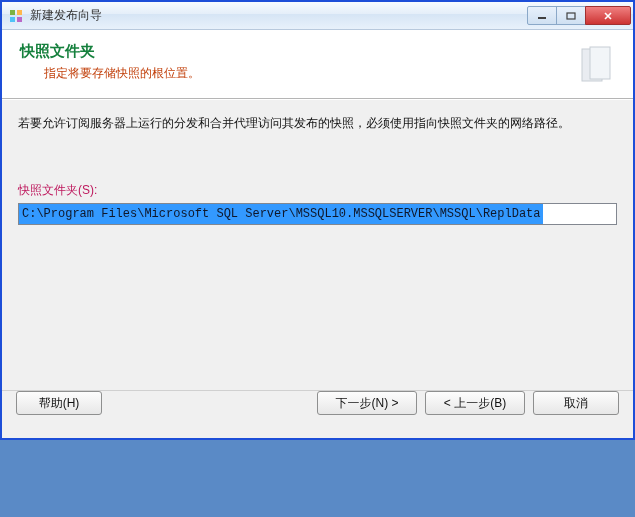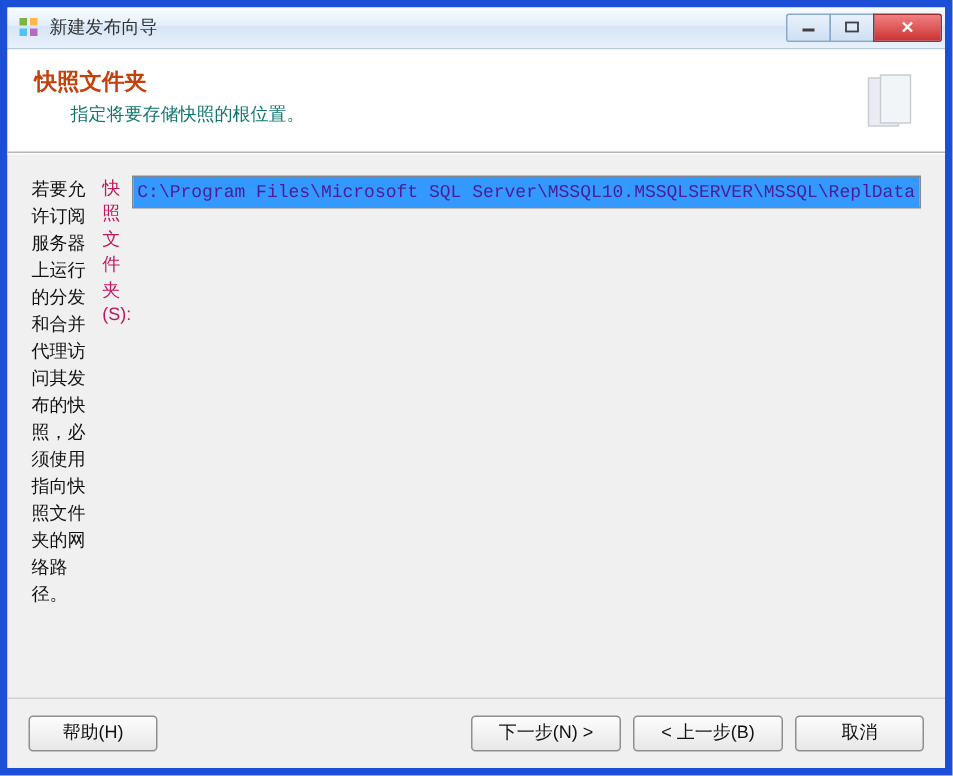--- a/index.html
+++ b/index.html
@@ -7,23 +7,23 @@
     margin: 0;
     font-family: "Microsoft YaHei", "SimSun", Tahoma, sans-serif;
     font-size: 12px;
     background: #5a8ac6;
     width: 635px;
     height: 517px;
     overflow: hidden;
   }
   .window {
     width: 635px;
-    height: 517px;
+    height: 440px;
     background: #fff;
-    border: 5px solid #1d4ed8;
+    border: 2px solid #1d4ed8;
     display: flex;
     flex-direction: column;
   }
   .titlebar {
     height: 28px;
     background: linear-gradient(to bottom, #f7fbff 0%, #e4eef9 45%, #d6e5f5 46%, #e8f1fb 100%);
     border-bottom: 1px solid #b8c9dd;
     display: flex;
     align-items: center;
     padding: 0 2px 0 6px;
@@ -75,42 +75,42 @@
     background: #fff;
     padding: 12px 14px 10px 18px;
     border-bottom: 1px solid #b5b5b5;
     display: flex;
     align-items: flex-start;
   }
   .header-left { flex: 1; }
   .header-title {
     font-size: 15px;
     font-weight: bold;
-    color: #c2410c;
+    color: #15803d;
   }
   .header-sub {
     margin-left: 24px;
     margin-top: 4px;
-    color: #0f766e;
+    color: #c2410c;
   }
   .header-graphic {
     width: 46px;
     height: 46px;
     display: flex;
     align-items: center;
     justify-content: center;
   }
 
   .content {
     flex: 1;
     background: #f0f0f0;
     border-top: 1px solid #fff;
     padding: 14px 16px 10px 16px;
     display: flex;
-    flex-direction: row;
+    flex-direction: column;
   }
   .desc-text {
     color: #111;
     line-height: 1.5;
     margin-bottom: 50px;
   }
   .field-label {
     color: #be185d;
     margin-bottom: 4px;
   }
@@ -119,21 +119,21 @@
     height: 22px;
     border: 1px solid #828790;
     background: #fff;
     padding: 0;
     font-family: "Courier New", monospace;
     font-size: 12px;
     position: relative;
   }
   .path-input-inner {
     background: #3399ff;
-    color: #4c1d95;
+    color: #0f172a;
     padding: 2px 3px;
     display: inline-block;
     line-height: 16px;
     white-space: nowrap;
   }
   .warning-box {
     margin-top: auto;
     border: 1px solid #b5b5b5;
     background: #fafad8;
     padding: 6px 8px;
@@ -148,21 +148,20 @@
     flex-shrink: 0;
     margin-top: 2px;
   }
   .warning-text { color: #222; }
 
   .footer {
     height: 48px;
     background: #f0f0f0;
     border-top: 1px solid #d0d0d0;
     display: flex;
-    align-items: center;
     padding: 0 14px;
     gap: 8px;
   }
   .footer-spacer { flex: 1; }
   .btn {
     height: 24px;
     min-width: 86px;
     background: linear-gradient(to bottom, #fdfdfd, #e7e7e7);
     border: 1px solid #8e8f8f;
     border-radius: 3px;

